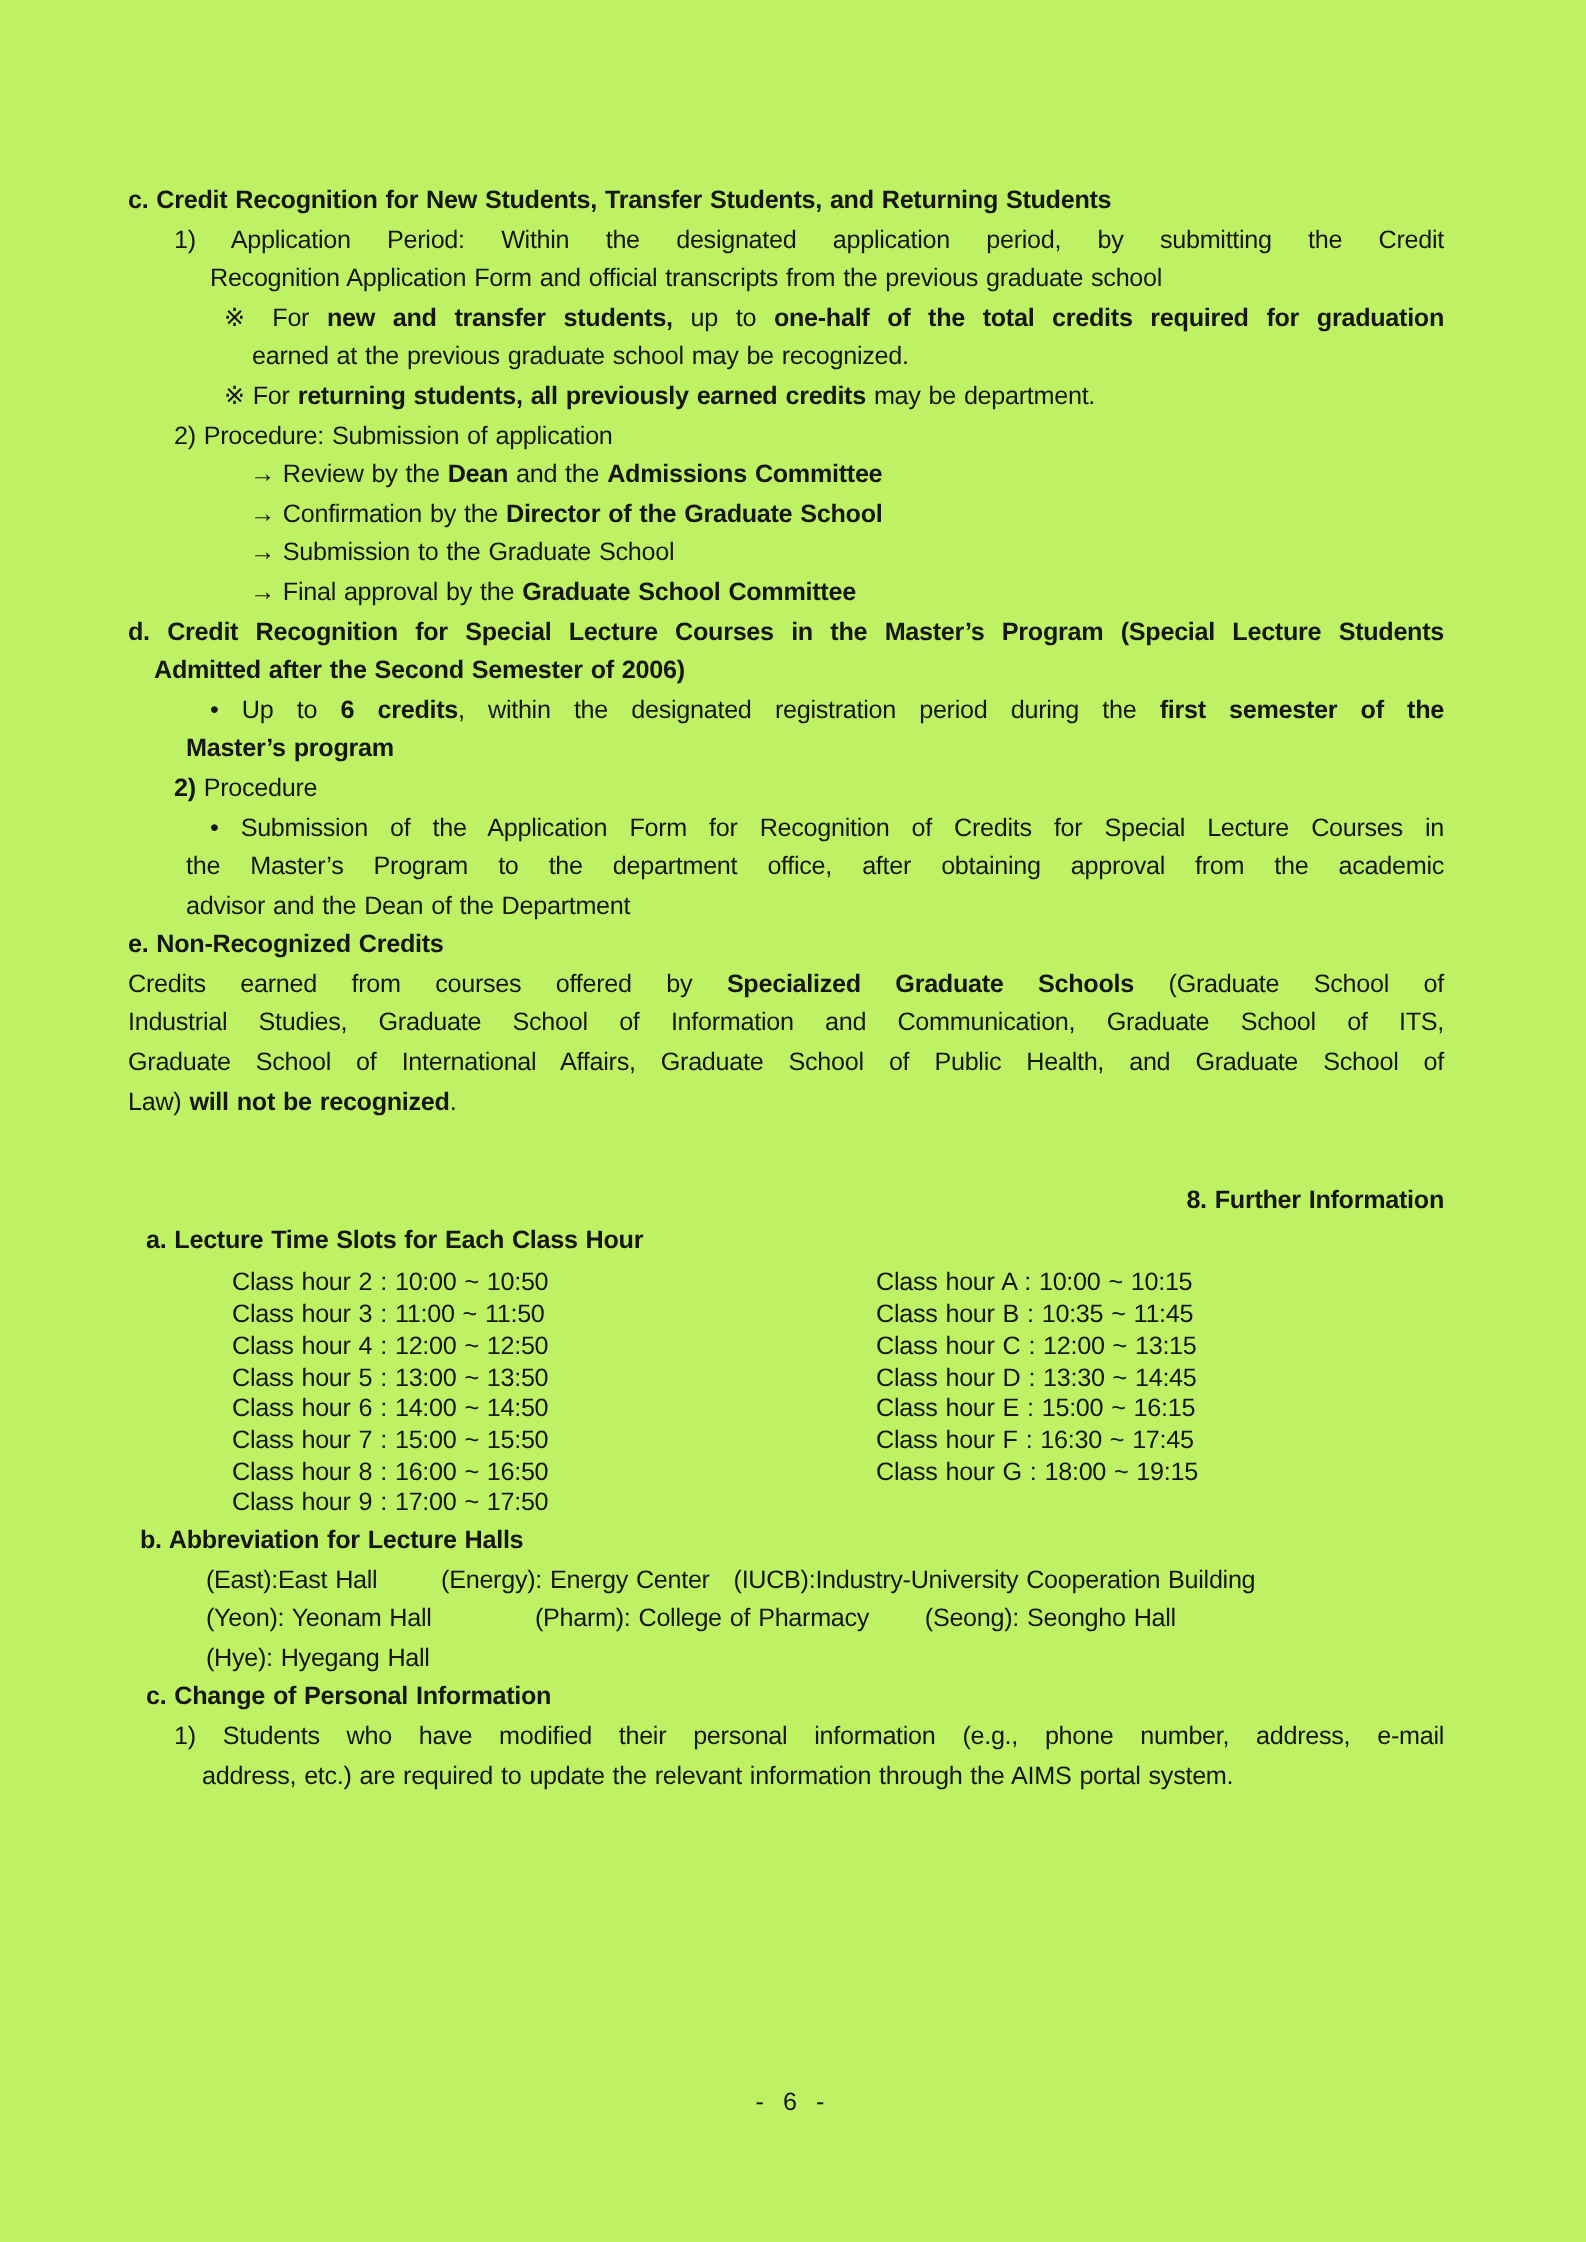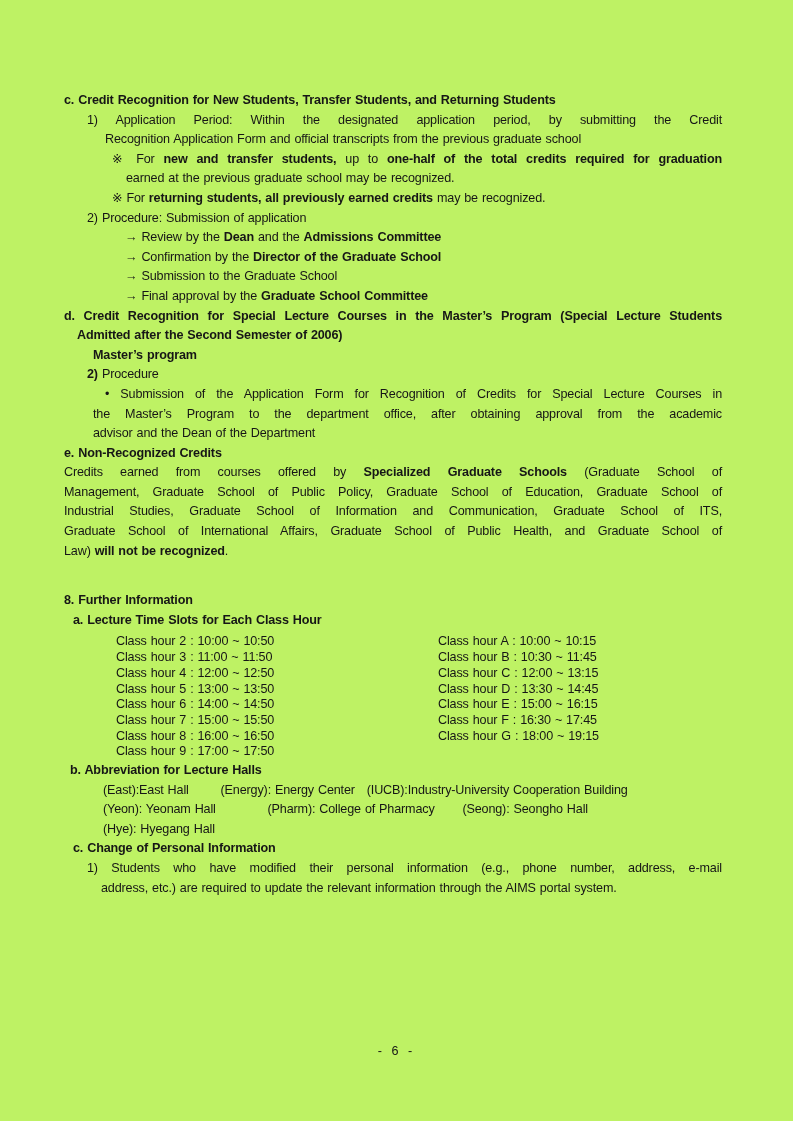--- a/index.html
+++ b/index.html
@@ -46,56 +46,56 @@
 </head>
 <body>
 
 <div class="page">
   <div id="doc">
       <div class="line" style="padding-left: 0px;"><span class="b">c. Credit Recognition for New Students, Transfer Students, and Returning Students</span></div>
       <div class="line fill" style="padding-left: 23px;"><span>1) Application Period: Within the designated application period, by submitting the Credit</span></div>
       <div class="line" style="padding-left: 41px;"><span>Recognition Application Form and official transcripts from the previous graduate school</span></div>
       <div class="line fill" style="padding-left: 48px;"><span>※ For </span><span class="b">new and transfer students,</span><span> up to </span><span class="b">one-half of the total credits required for graduation</span></div>
       <div class="line" style="padding-left: 62px;"><span>earned at the previous graduate school may be recognized.</span></div>
-      <div class="line" style="padding-left: 48px;"><span>※ For </span><span class="b">returning students,</span><span> </span><span class="b">all previously earned credits</span><span> may be recognized.</span></div>
+      <div class="line" style="padding-left: 48px;"><span>※ For </span><span class="b">returning students,</span><span> </span><span class="b">all previously earned credits</span><span> may be department.</span></div>
       <div class="line" style="padding-left: 23px;"><span>2) Procedure: Submission of application</span></div>
       <div class="line" style="padding-left: 61px;"><span>→ Review by the </span><span class="b">Dean</span><span> and the </span><span class="b">Admissions Committee</span></div>
       <div class="line" style="padding-left: 61px;"><span>→ Confirmation by the </span><span class="b">Director of the Graduate School</span></div>
       <div class="line" style="padding-left: 61px;"><span>→ Submission to the Graduate School</span></div>
       <div class="line" style="padding-left: 61px;"><span>→ Final approval by the </span><span class="b">Graduate School Committee</span></div>
       <div class="line fill" style="padding-left: 0px;"><span class="b">d. Credit Recognition for Special Lecture Courses in the Master’s Program (Special Lecture Students</span></div>
       <div class="line" style="padding-left: 13px;"><span class="b">Admitted after the Second Semester of 2006)</span></div>
+      <div class="line fill" style="padding-left: 41px;"><span>•  Up to </span><span class="b">6 credits</span><span>, within the designated registration period during the </span><span class="b">first semester of the</span></div>
       <div class="line" style="padding-left: 29px;"><span class="b">Master’s program</span></div>
       <div class="line" style="padding-left: 23px;"><span class="b">2)</span><span> Procedure</span></div>
       <div class="line fill" style="padding-left: 41px;"><span>•  Submission of the Application Form for Recognition of Credits for Special Lecture Courses in</span></div>
       <div class="line fill" style="padding-left: 29px;"><span>the Master’s Program to the department office, after obtaining approval from the academic</span></div>
       <div class="line" style="padding-left: 29px;"><span>advisor and the Dean of the Department</span></div>
       <div class="line" style="padding-left: 0px;"><span class="b">e. Non-Recognized Credits</span></div>
       <div class="line fill" style="padding-left: 0px;"><span>Credits earned from courses offered by </span><span class="b">Specialized Graduate Schools</span><span> (Graduate School of</span></div>
-      <div class="line fill" style="padding-left: 0px;"><span>Management, Graduate School of Public Policy, Graduate School of Education, Graduate School of</span></div>
       <div class="line fill" style="padding-left: 0px;"><span>Industrial Studies, Graduate School of Information and Communication, Graduate School of ITS,</span></div>
       <div class="line fill" style="padding-left: 0px;"><span>Graduate School of International Affairs, Graduate School of Public Health, and Graduate School of</span></div>
       <div class="line" style="padding-left: 0px;"><span>Law) </span><span class="b">will not be recognized</span><span>.</span></div>
       <div class="spacer" style="height: 30px;"></div>
-      <div class="line" style="padding-left: 0px;"><span class="b">8. Further Information</span></div>
+      <div class="line" style="padding-left: 0px; text-align: right;"><span class="b">8. Further Information</span></div>
       <div class="line" style="padding-left: 9px;"><span class="b">a. Lecture Time Slots for Each Class Hour</span></div>
       <div class="cols" style="padding-left: 52px;">
         <div class="colL" style="flex-basis: 322px; width: 322px;">
           <div class="crow">Class hour 2 : 10:00 ~ 10:50</div>
           <div class="crow">Class hour 3 : 11:00 ~ 11:50</div>
           <div class="crow">Class hour 4 : 12:00 ~ 12:50</div>
           <div class="crow">Class hour 5 : 13:00 ~ 13:50</div>
           <div class="crow">Class hour 6 : 14:00 ~ 14:50</div>
           <div class="crow">Class hour 7 : 15:00 ~ 15:50</div>
           <div class="crow">Class hour 8 : 16:00 ~ 16:50</div>
           <div class="crow">Class hour 9 : 17:00 ~ 17:50</div>
         </div>
         <div>
           <div class="crow">Class hour A : 10:00 ~ 10:15</div>
-          <div class="crow">Class hour B : 10:30 ~ 11:45</div>
+          <div class="crow">Class hour B : 10:35 ~ 11:45</div>
           <div class="crow">Class hour C : 12:00 ~ 13:15</div>
           <div class="crow">Class hour D : 13:30 ~ 14:45</div>
           <div class="crow">Class hour E : 15:00 ~ 16:15</div>
           <div class="crow">Class hour F : 16:30 ~ 17:45</div>
           <div class="crow">Class hour G : 18:00 ~ 19:15</div>
         </div>
       </div>
       <div class="line" style="padding-left: 6px;"><span class="b">b. Abbreviation for Lecture Halls</span></div>
       <div class="line pre" style="padding-left: 39px;"><span>(East):East Hall        (Energy): Energy Center   (IUCB):Industry-University Cooperation Building</span></div>
       <div class="line pre" style="padding-left: 39px;"><span>(Yeon): Yeonam Hall             (Pharm): College of Pharmacy       (Seong): Seongho Hall</span></div>

